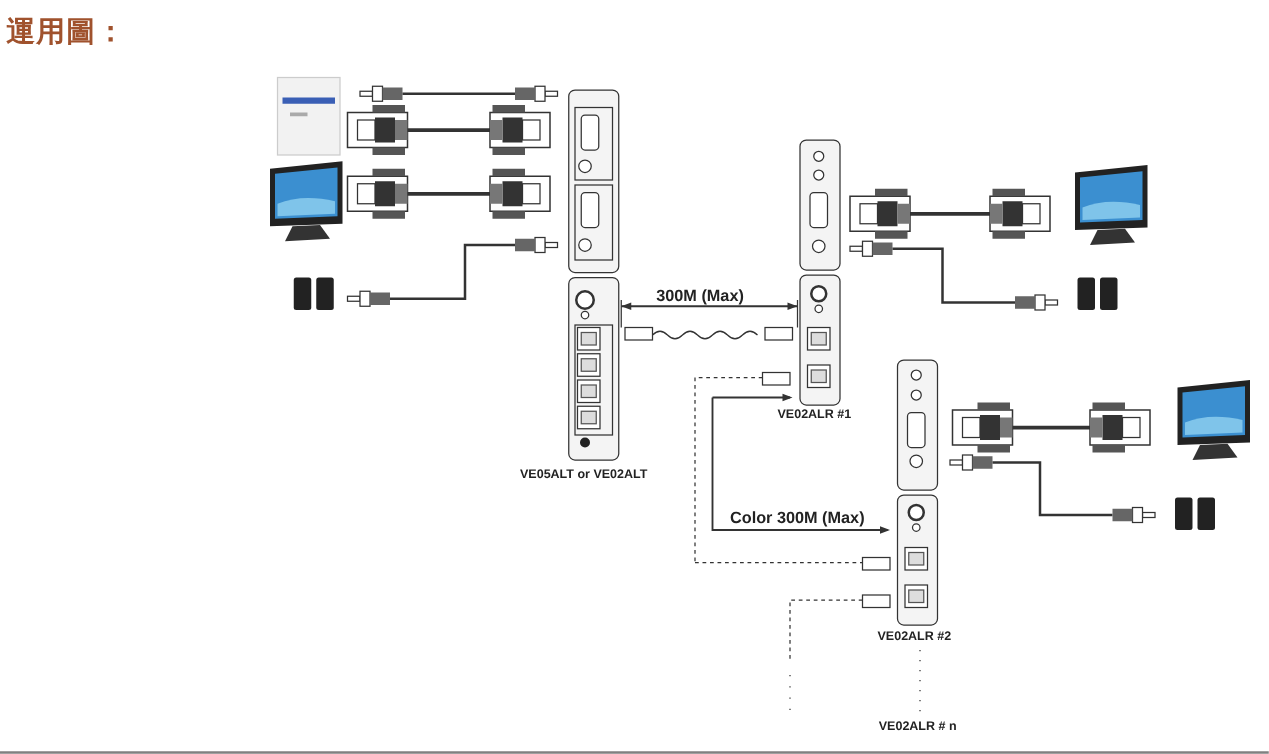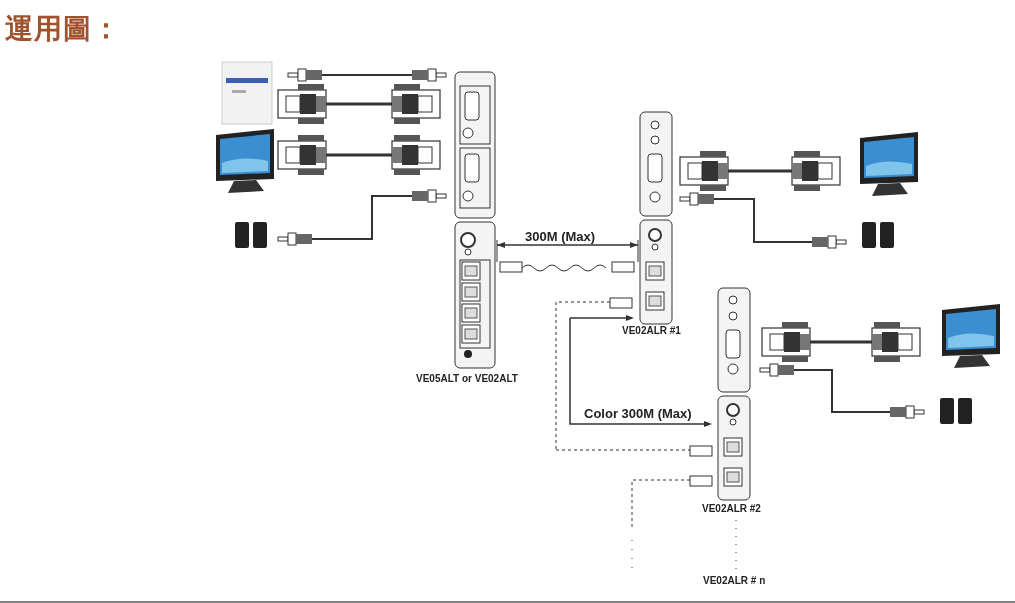--- a/index.html
+++ b/index.html
@@ -1,17 +1,17 @@
 <!DOCTYPE html>
 <html><head>
 <meta charset="utf-8">
 <style>
   html, body { margin:0; padding:0; background:#ffffff; }
   body { width:1015px; height:603px; position:relative; overflow:hidden; font-family:"Liberation Sans", sans-serif; }
-  .title { position:absolute; left:5px; top:10px; font-family:"DejaVu Sans", sans-serif; font-size:28px; font-weight:bold; color:#a0522d; letter-spacing:1px; }
+  .title { position:absolute; left:5px; top:10px; font-family:"DejaVu Sans", sans-serif; font-size:23px; font-weight:bold; color:#a0522d; letter-spacing:1px; }
   .bottom-rule { position:absolute; left:0; top:601px; width:1015px; height:2px; background:#808080; }
   svg { position:absolute; left:0; top:0; }
   .lbl { font-family:"Liberation Sans", sans-serif; font-weight:bold; fill:#222; }
 </style>
 </head>
 <body>
 
 <div class="title">運用圖：</div>
 
 <svg width="1015" height="603" viewBox="0 0 1015 603">

